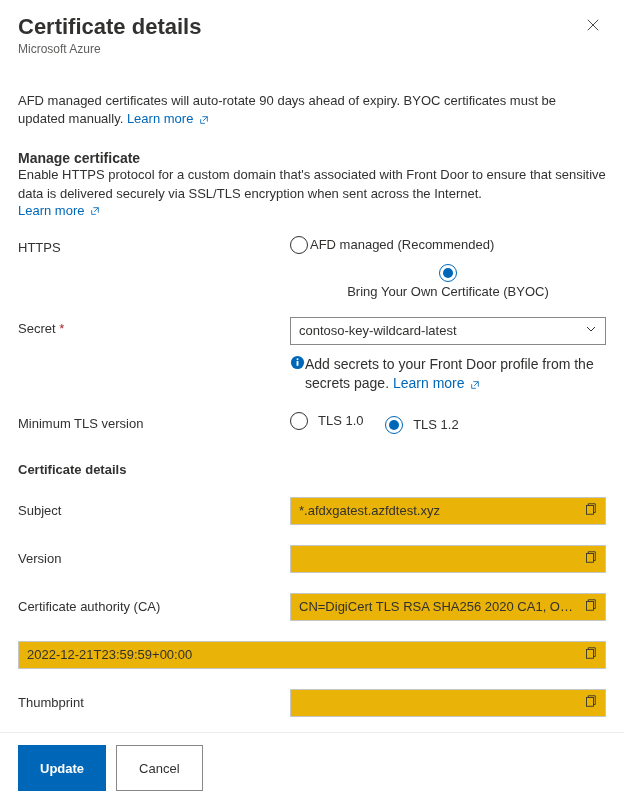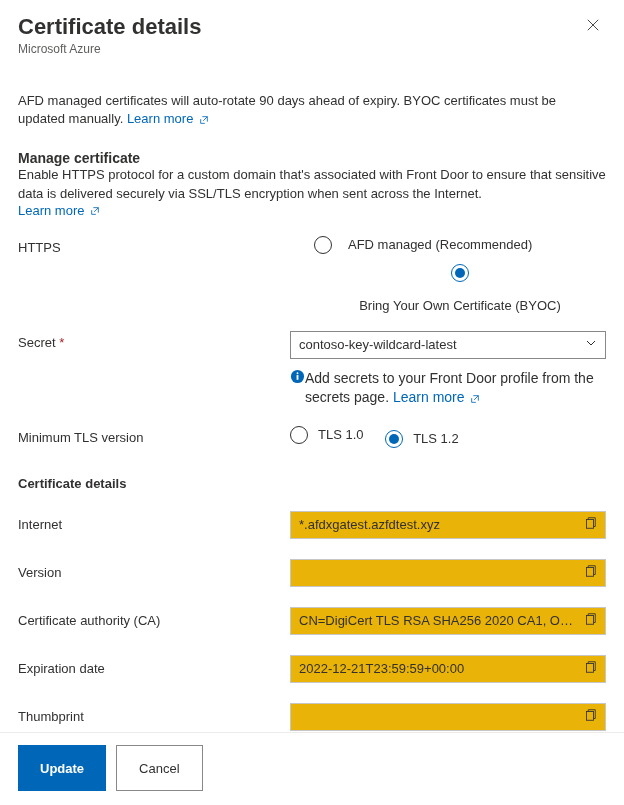--- a/index.html
+++ b/index.html
@@ -21,21 +21,21 @@
     .description { margin-top: 36px; font-size: 13px; color: #323130; line-height: 1.4; }
     .link { color: #0067b8; text-decoration: none; cursor: pointer; }
     .link svg { width: 10px; height: 10px; vertical-align: middle; margin-left: 2px; }
     .section-h { font-weight: 600; margin-top: 22px; font-size: 14px; }
     .section-desc { font-size: 13px; color: #323130; line-height: 1.4; }
     .form { margin-top: 14px; }
     .row { display: flex; align-items: flex-start; margin-top: 18px; }
     .row-label { width: 272px; flex-shrink: 0; font-size: 13px; padding-top: 4px; }
     .row-control { flex: 1; }
     .req { color: #a4262c; }
-    .radio-opt { display: flex; align-items: center; gap: 16px; margin-bottom: 10px; cursor: pointer; margin-left: 24px; }
+    .radio-opt { display: flex; align-items: center; gap: 2px; margin-bottom: 10px; cursor: pointer; }
     .radio-opt:last-child { margin-bottom: 0; flex-direction: column; }
     .radio { width: 18px; height: 18px; border: 1px solid #323130; border-radius: 50%; display: flex; align-items: center; justify-content: center; flex-shrink:0;}
     .radio.sel { border-color: #0067b8; }
     .radio .dot { width: 10px; height: 10px; border-radius: 50%; background: #0067b8; }
     .radio-h { display: inline-flex; align-items: center; gap: 10px; margin-right: 18px; cursor:pointer;}
     .select { width: 100%; height: 28px; border: 1px solid #8a8886; border-radius: 0; display: flex; align-items: center; justify-content: space-between; padding: 0 8px; cursor: pointer; background:#fff;}
     .select svg { width: 12px; height: 12px; }
     .info-line { display: flex; align-items: flex-start; margin-top: 10px; font-size: 14px; line-height: 1.4; }
     .info-icon { color: #0067b8; flex-shrink:0; display:flex; }
     .info-icon svg { width: 15px; height: 15px; }
@@ -159,21 +159,21 @@
           </span>
         <span>TLS 1.2</span>
       </span>
     </div>
   </div>
 </div>
 
 <div class="cert-section-h">Certificate details</div>
 
 <div class="ro-row">
-  <div class="row-label">Internet</div>
+  <div class="row-label">Subject</div>
   <div class="ro">
     <span>*.afdxgatest.azfdtest.xyz</span>
     <span class="copy-ic">
         <span><svg>
             <use href="#copy"></use>
           </svg></span>
       </span>
   </div>
 </div>
 <div class="ro-row">
@@ -192,21 +192,20 @@
   <div class="ro">
     <span>CN=DigiCert TLS RSA SHA256 2020 CA1, O…</span>
     <span class="copy-ic">
         <span><svg>
             <use href="#copy"></use>
           </svg></span>
       </span>
   </div>
 </div>
 <div class="ro-row">
-  <div class="row-label">Expiration date</div>
   <div class="ro">
     <span>2022-12-21T23:59:59+00:00</span>
     <span class="copy-ic">
         <span><svg>
             <use href="#copy"></use>
           </svg></span>
       </span>
   </div>
 </div>
 <div class="ro-row">

